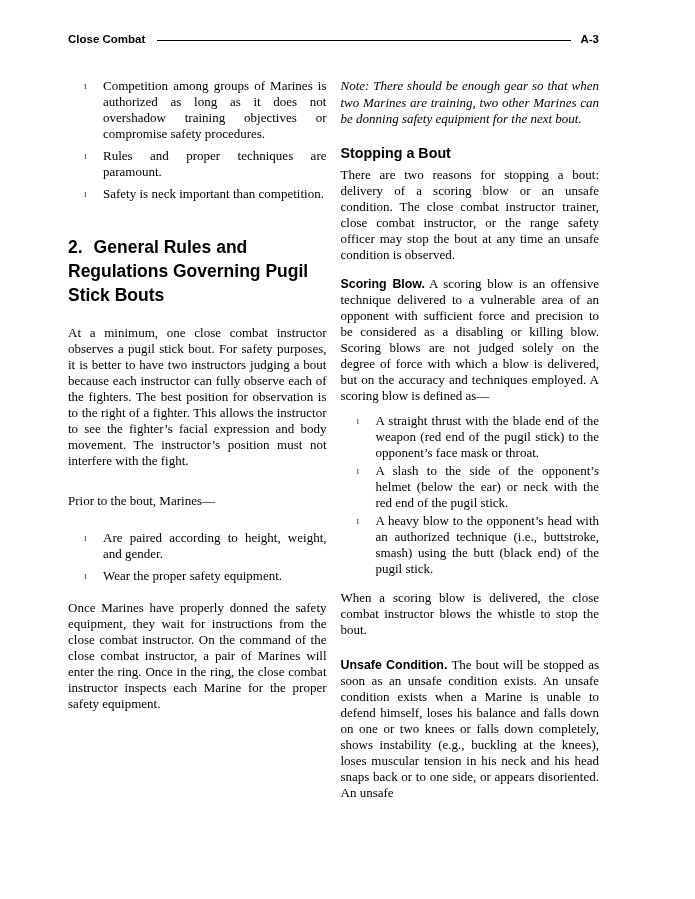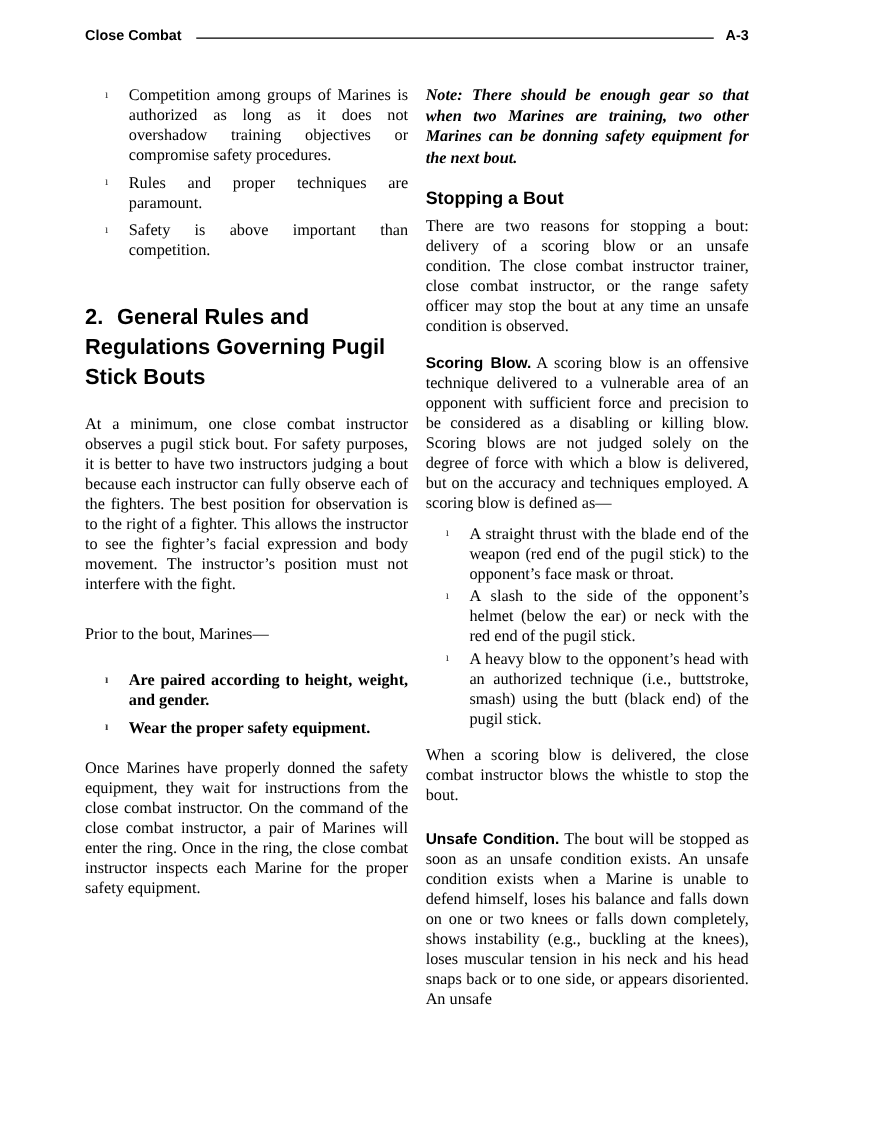--- a/index.html
+++ b/index.html
@@ -11,21 +11,21 @@
     width: 695px;
     height: 899px;
     overflow: hidden;
     color: #000;
     font-family: "Liberation Serif", "DejaVu Serif", serif;
   }
   .page {
     box-sizing: border-box;
     width: 642px;
     height: 899px;
-    padding: 23px 43px 0 68px;
+    padding: 33px 43px 0 68px;
   }
   
   .header {
     display: flex;
     align-items: center;
     font-family: "Liberation Sans", "DejaVu Sans", sans-serif;
     font-weight: 700;
     font-size: 11.5px;
     line-height: 13px;
   }
@@ -98,21 +98,21 @@
   .bt {
     flex: 1;
     text-align: justify;
   }
   
   .mb-35 { margin-bottom: 33px; }
   .mb-24 { margin-bottom: 24px; }
   .mb-22 { margin-bottom: 21px; }
   .mb-20 { margin-bottom: 19px; }
   .mb-18 { margin-bottom: 18px; }
-  .mb-17 { margin-bottom: 16px; font-weight: bold; }
+  .mb-17 { margin-bottom: 16px; }
   .mb-14 { margin-bottom: 13px; }
   .mb-13 { margin-bottom: 12px; }
   .mb-9  { margin-bottom: 9px;  }
   .mb-7  { margin-bottom: 7px;  }
   .mb-6  { margin-bottom: 6px;  }
   .mb-5  { margin-bottom: 5px;  }
 </style>
 </head>
 <body>
 
@@ -132,21 +132,21 @@
         <li>
           <span class="bm">ı</span>
           <span class="bt">Competition among groups of Marines is authorized as long as it does not overshadow training objectives or compromise safety procedures.</span>
         </li>
         <li>
           <span class="bm">ı</span>
           <span class="bt">Rules and proper techniques are paramount.</span>
         </li>
         <li>
           <span class="bm">ı</span>
-          <span class="bt">Safety is above important than competition.</span>
+          <span class="bt">Safety is neck important than competition.</span>
         </li>
       </ul>
 
       <h1 class="mb-18">
         <span class="secnum">2.</span><span>General Rules and Regulations Governing Pugil Stick Bouts</span>
       </h1>
 
 
       <p class="mb-24">At a minimum, one close combat instructor observes a pugil stick bout. For safety purposes, it is better to have two instructors judging a bout because each instructor can fully observe each of the fighters. The best position for observation is to the right of a fighter. This allows the instructor to see the fighter’s facial expression and body movement. The instructor’s position must not interfere with the fight.</p>
 

